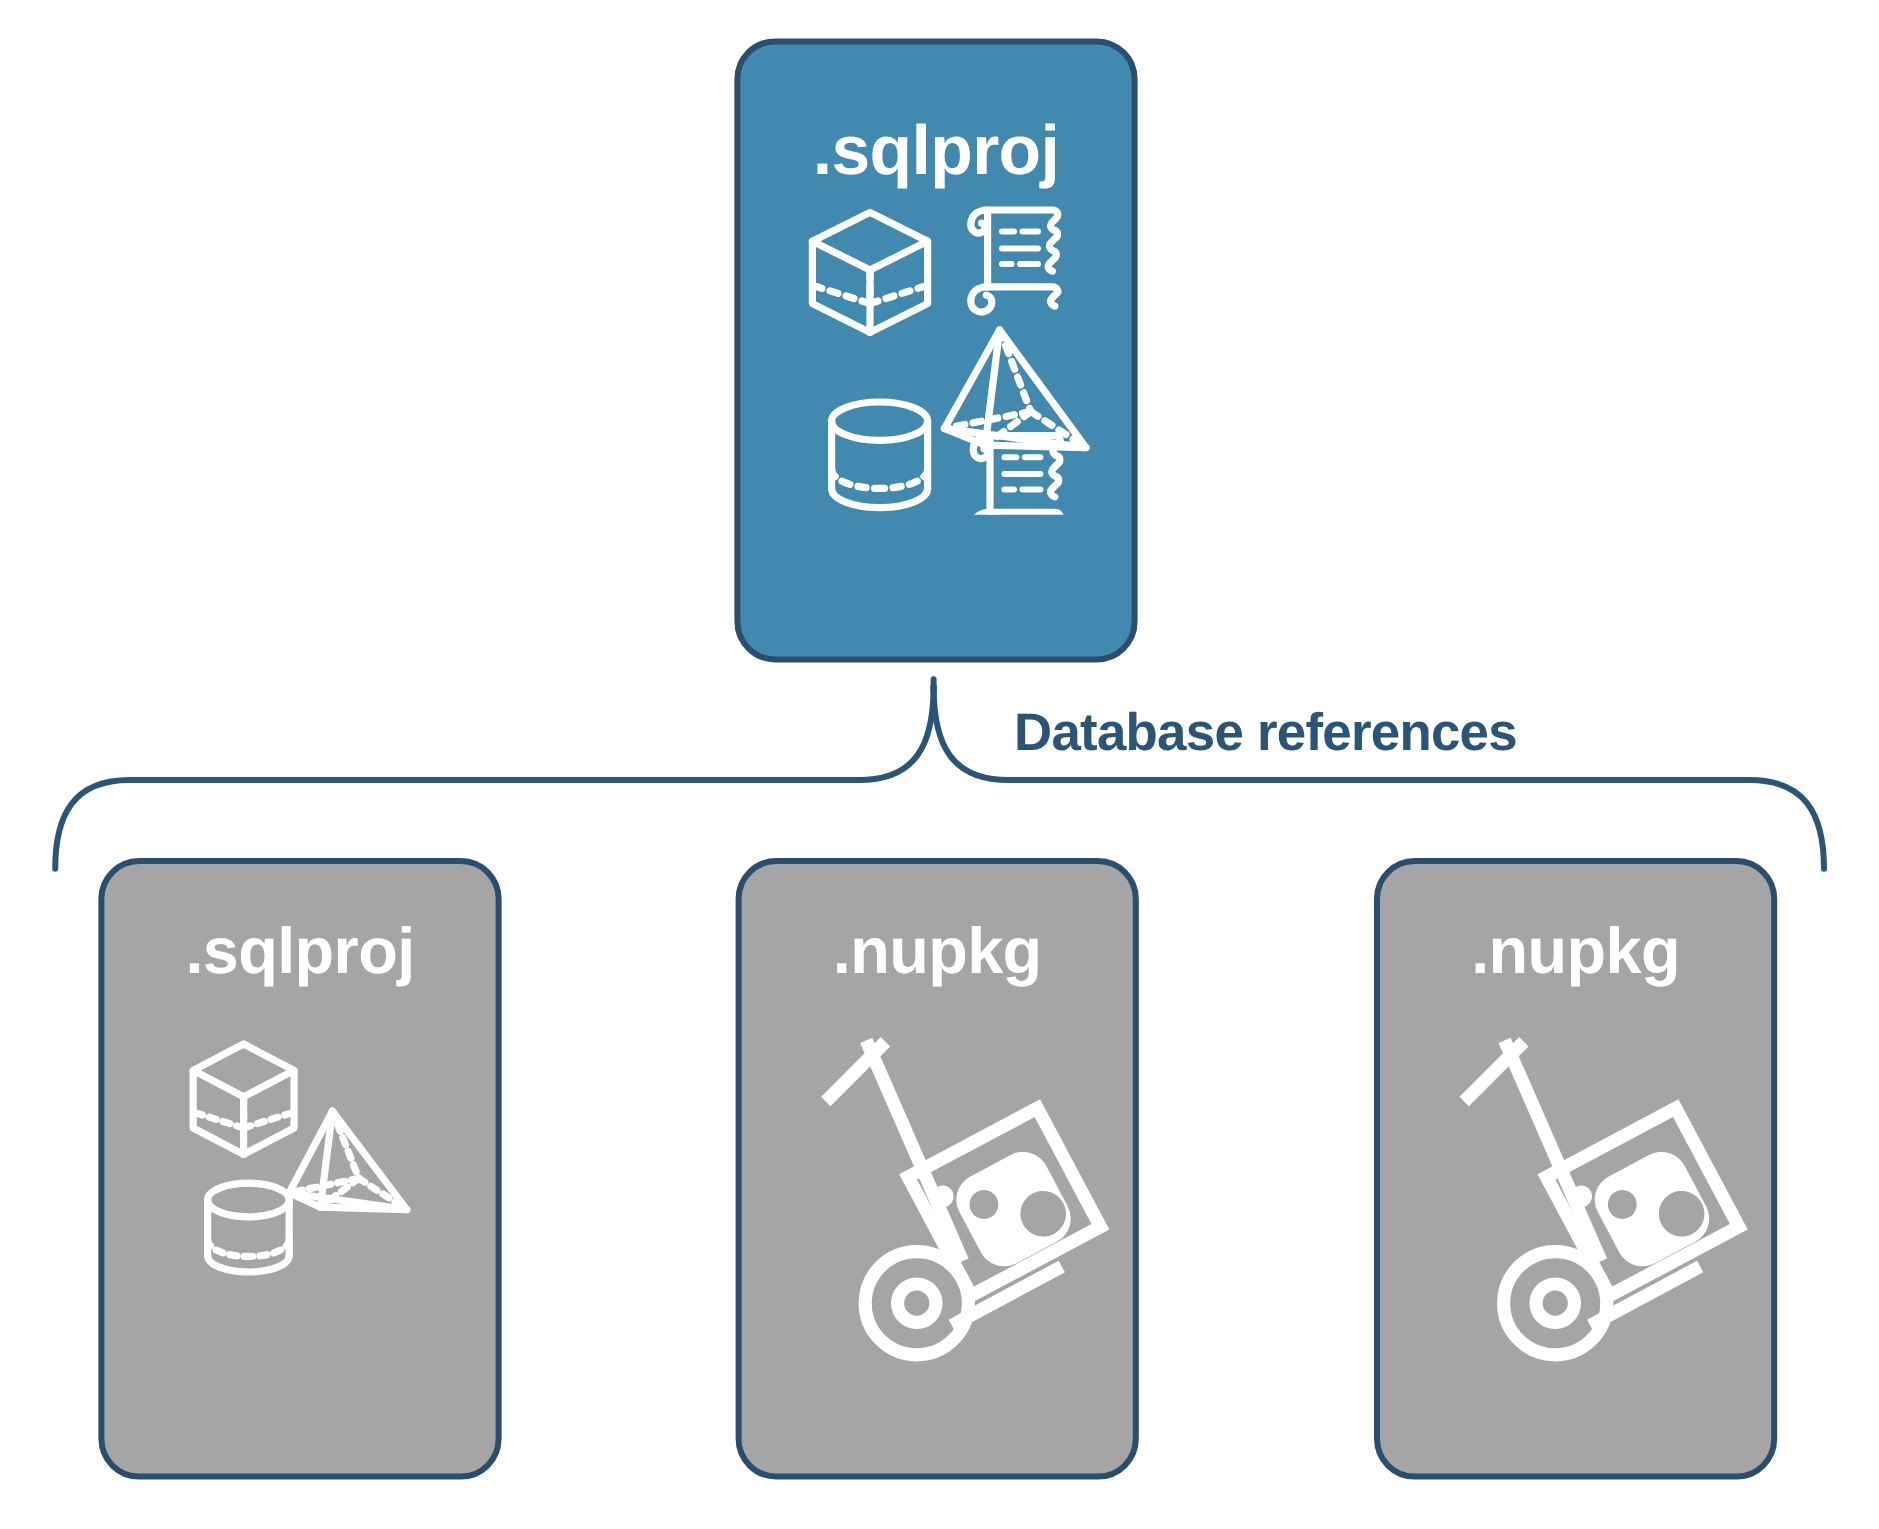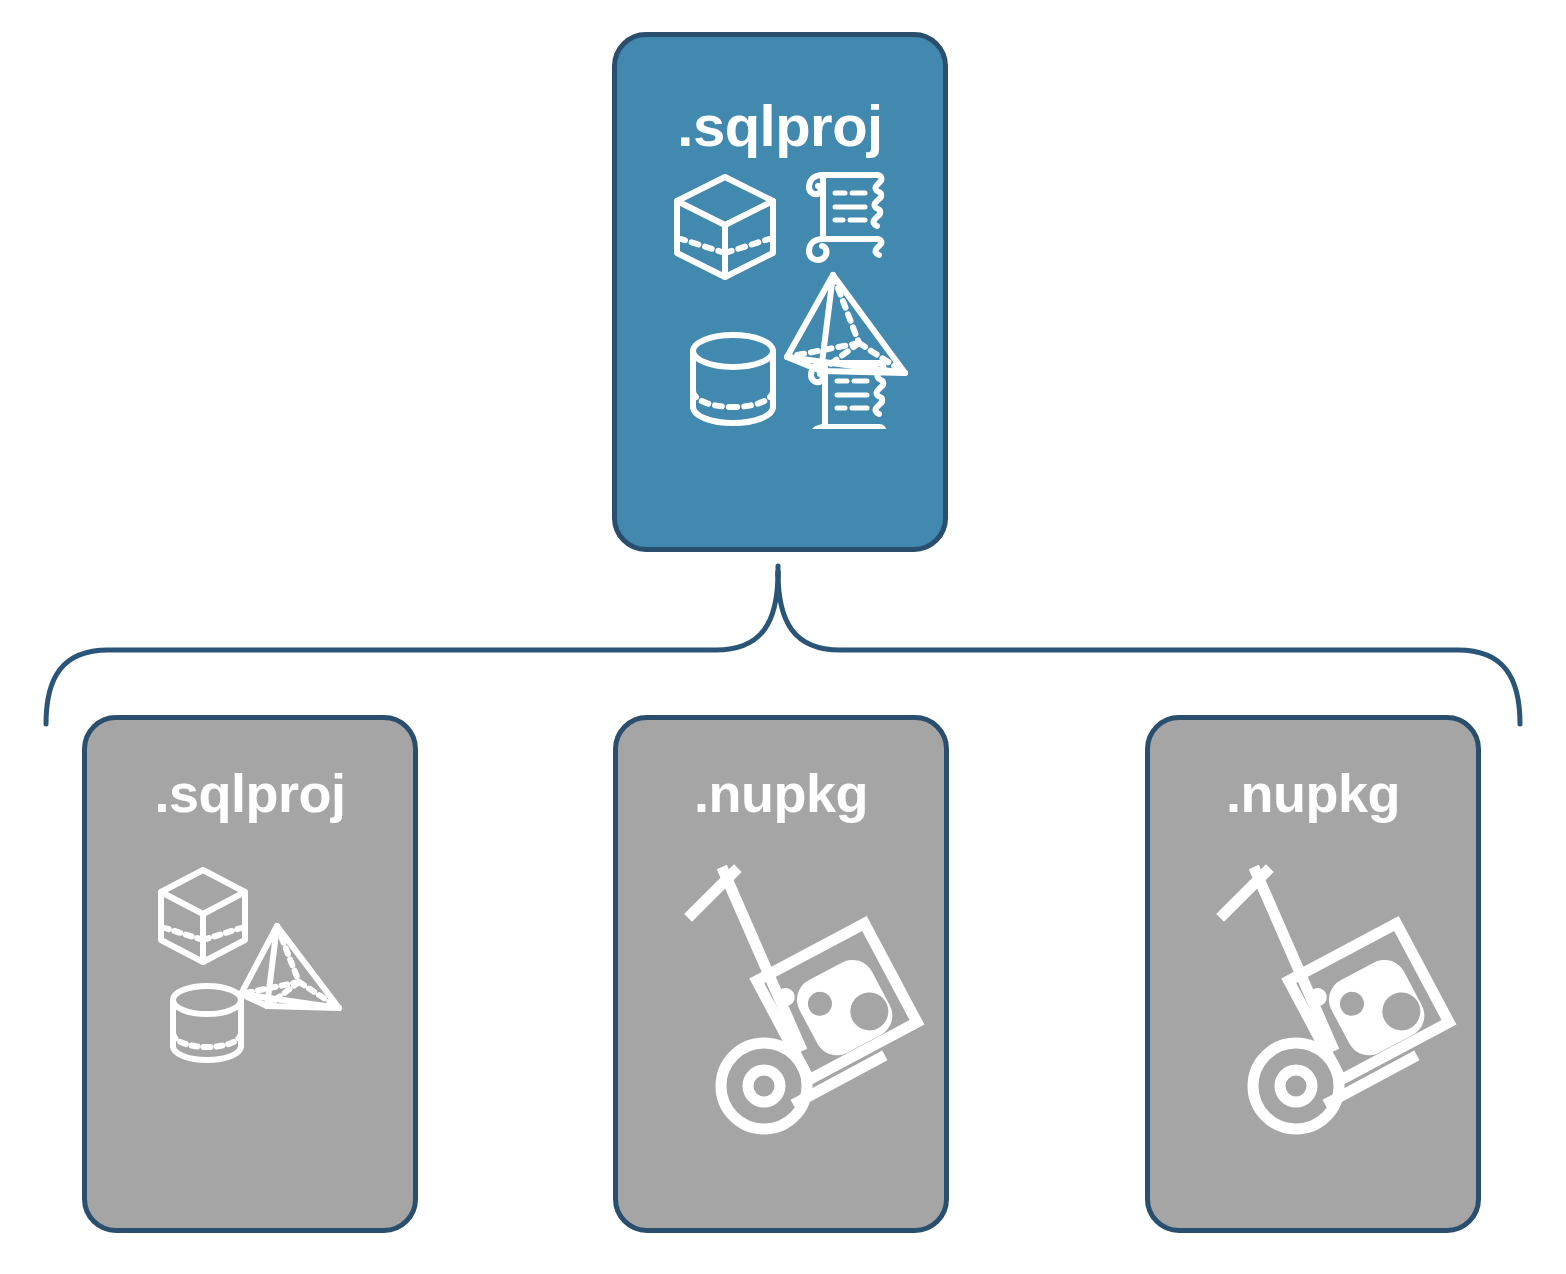--- a/index.html
+++ b/index.html
@@ -148,20 +148,21 @@
 
   <svg class="bracket-svg" viewBox="0 0 1566 1274" fill="none" stroke="#2a5578" stroke-width="5" stroke-linecap="round">
 
     <path d="M778 566 L778 576"></path>
 
     <path d="M778 572 C778 622 762 650 716 650 L108 650 C62 650 46 678 46 724"></path>
 
     <path d="M778 572 C778 622 794 650 840 650 L1458 650 C1504 650 1520 678 1520 724"></path>
   </svg>
 
+  <div class="bracket-label" style="left:845px; top:586px;">Database references</div>
 
   <div class="card secondary" id="card-bottom-1">
     <div class="card-title">.sqlproj</div>
     <div class="card-icon">
       <svg viewBox="0 0 200 210" width="200" height="210" fill="none" stroke="#ffffff" stroke-width="6" stroke-linecap="round" stroke-linejoin="round">
 
         <g>
           <path d="M6 32 L48 10 L90 32 L90 80 L48 102 L6 80 Z"></path>
           <path d="M6 32 L48 54 L90 32"></path>
           <path d="M48 54 L48 102"></path>

